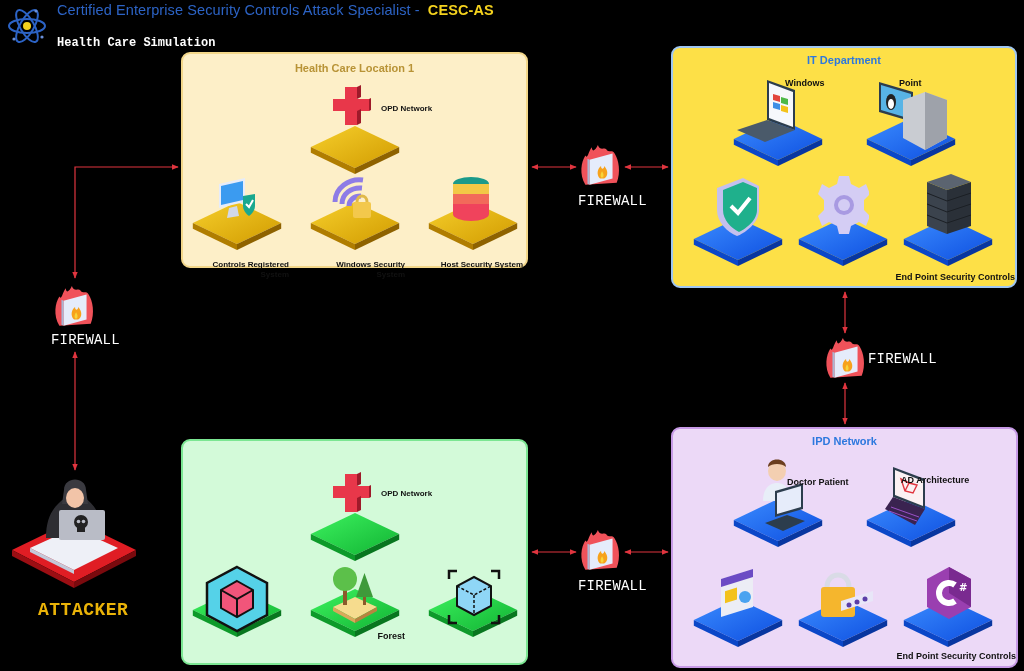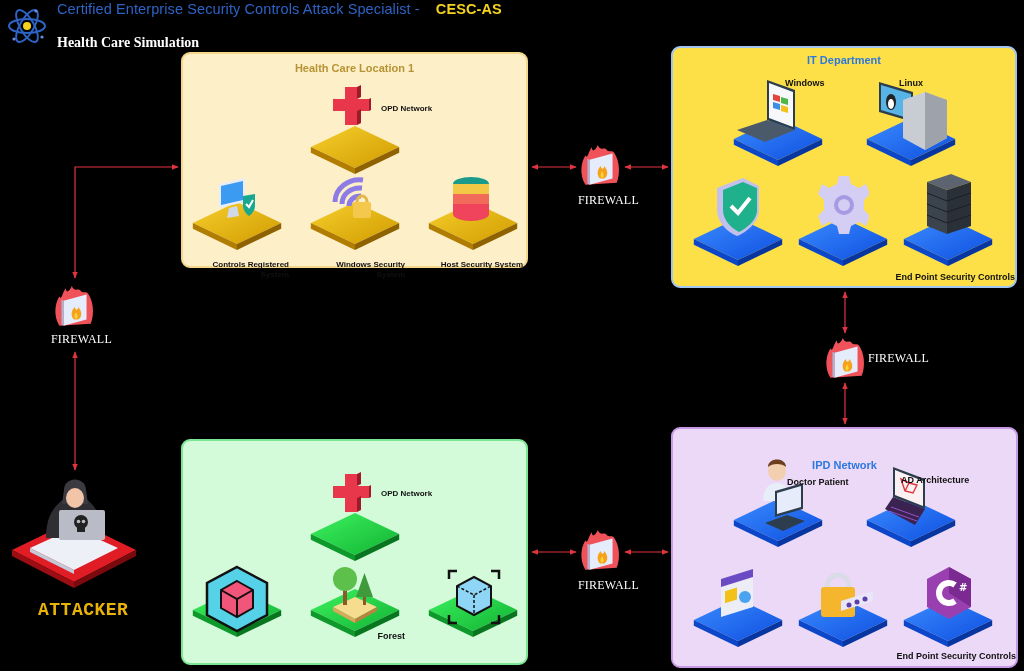--- a/index.html
+++ b/index.html
@@ -3,39 +3,39 @@
 <meta charset="utf-8">
 <style>
   * { box-sizing: border-box; margin: 0; padding: 0; }
   html, body { width: 1024px; height: 671px; background: #000; overflow: hidden; }
   body { position: relative; font-family: "DejaVu Sans", sans-serif; color: #fff; }
 
   .header { position: absolute; left: 6px; top: 4px; height: 44px; display: flex; align-items: center; }
   .logo { width: 42px; height: 42px; }
   .title-wrap { margin-left: 9px; }
   .title { font-family: "Liberation Sans", sans-serif; font-size: 14.5px; color: #2c63c5; letter-spacing: 0.1px; white-space: nowrap; }
-  .title .acronym { color: #f4d21e; font-weight: bold; margin-left: 16px; }
-  .subtitle { font-family: Liberation Serif, serif; font-size: 14px; font-weight: bold; color: #fff; margin-top: 18px; }
+  .title .acronym { color: #f4d21e; font-weight: bold; margin-left: 8px; }
+  .subtitle { font-family: Liberation Mono, monospace; font-size: 12px; font-weight: bold; color: #fff; margin-top: 18px; }
 
   .panel { position: absolute; border-radius: 9px; }
   .panel-title { position: absolute; left: 0; right: 0; text-align: center; font-family: "Liberation Sans", sans-serif; font-weight: bold; font-size: 11px; }
   #loc1 { left: 181px; top: 52px; width: 347px; height: 216px; background: #fdefc8; border: 2px solid #f3d78a; }
   #loc1 .panel-title { top: 8px; color: #b89336; }
   #itdept { left: 671px; top: 46px; width: 346px; height: 242px; background: #fde047; border: 2px solid #9fc6f2; }
   #itdept .panel-title { top: 6px; color: #2d78de; }
   #loc2 { left: 181px; top: 439px; width: 347px; height: 226px; background: #d3fad9; border: 2px solid #7be692; }
   #loc2 .panel-title { top: 6px; color: #2ea84b; }
   #ipd { left: 671px; top: 427px; width: 347px; height: 241px; background: #ecd9f7; border: 2px solid #c79ae6; }
-  #ipd .panel-title { top: 6px; color: #2d78de; margin-top: 24px; }
+  #ipd .panel-title { top: 6px; color: #2d78de; }
 
   .lbl { position: absolute; font-family: "Liberation Sans", sans-serif; font-weight: bold; font-size: 8px; color: #111; text-align: right; line-height: 10px; }
   .lbl-big { font-size: 9px; }
 
   .node { position: absolute; }
-  .fw-label { position: absolute; font-family: Liberation Serif, serif; font-size: 12px; color: #fff; letter-spacing: 0.2px; }
+  .fw-label { position: absolute; font-family: Liberation Mono, monospace; font-size: 14px; color: #fff; letter-spacing: 0.2px; }
   .attacker-label { position: absolute; left: 38px; top: 600px; font-family: Liberation Mono, monospace; font-weight: bold; font-size: 18px; color: #eab308; letter-spacing: 0.5px; }
 
   svg.lines { position: absolute; left: 0; top: 0; pointer-events: none; }
 </style>
 </head>
 <body>
 
 <svg width="0" height="0" style="position:absolute">
   <defs>
     <marker id="arr" viewBox="0 0 10 10" refX="9" refY="5" markerWidth="6" markerHeight="6" orient="auto-start-reverse">
@@ -224,21 +224,21 @@
       <use href="#plat-blue"></use>
     </svg>
   <svg class="node" style="left:200px;top:30px" width="80" height="76" viewBox="0 0 80 76">
     <path d="M6 4 L40 14 L40 44 L6 34 Z" fill="#2c3d4d"></path>
     <path d="M8 7 L38 16 L38 41 L8 32 Z" fill="#58b4e6"></path>
     <ellipse cx="18" cy="24" rx="5" ry="8" fill="#222"></ellipse>
       <ellipse cx="18" cy="26" rx="3" ry="5" fill="#fff"></ellipse>
     <path d="M30 22 L52 14 L74 22 L74 60 L52 72 L30 60 Z" fill="#c9ccd2"></path>
     <path d="M52 14 L74 22 L74 60 L52 72 Z" fill="#9ea2aa"></path>
   </svg>
-  <div class="lbl lbl-big" style="left:226px;top:30px">Linux</div>
+  <div class="lbl lbl-big" style="left:226px;top:30px">Point</div>
 
   <svg class="node" style="left:17px;top:160px" width="96" height="62">
       <use href="#plat-blue"></use>
     </svg>
   <svg class="node" style="left:40px;top:128px" width="50" height="62" viewBox="0 0 50 62">
     <path d="M4 12 L30 2 L46 10 L46 34 C46 48 30 58 24 60 C14 56 4 46 4 34 Z" fill="#c4c0ee"></path>
     <path d="M10 14 L30 6 L44 12 L44 34 C44 46 30 54 26 56 C18 52 10 44 10 34 Z" fill="#1fb08c"></path>
     <path d="M18 30 L25 37 L37 22" stroke="#fff" stroke-width="4" fill="none"></path>
   </svg>
 

